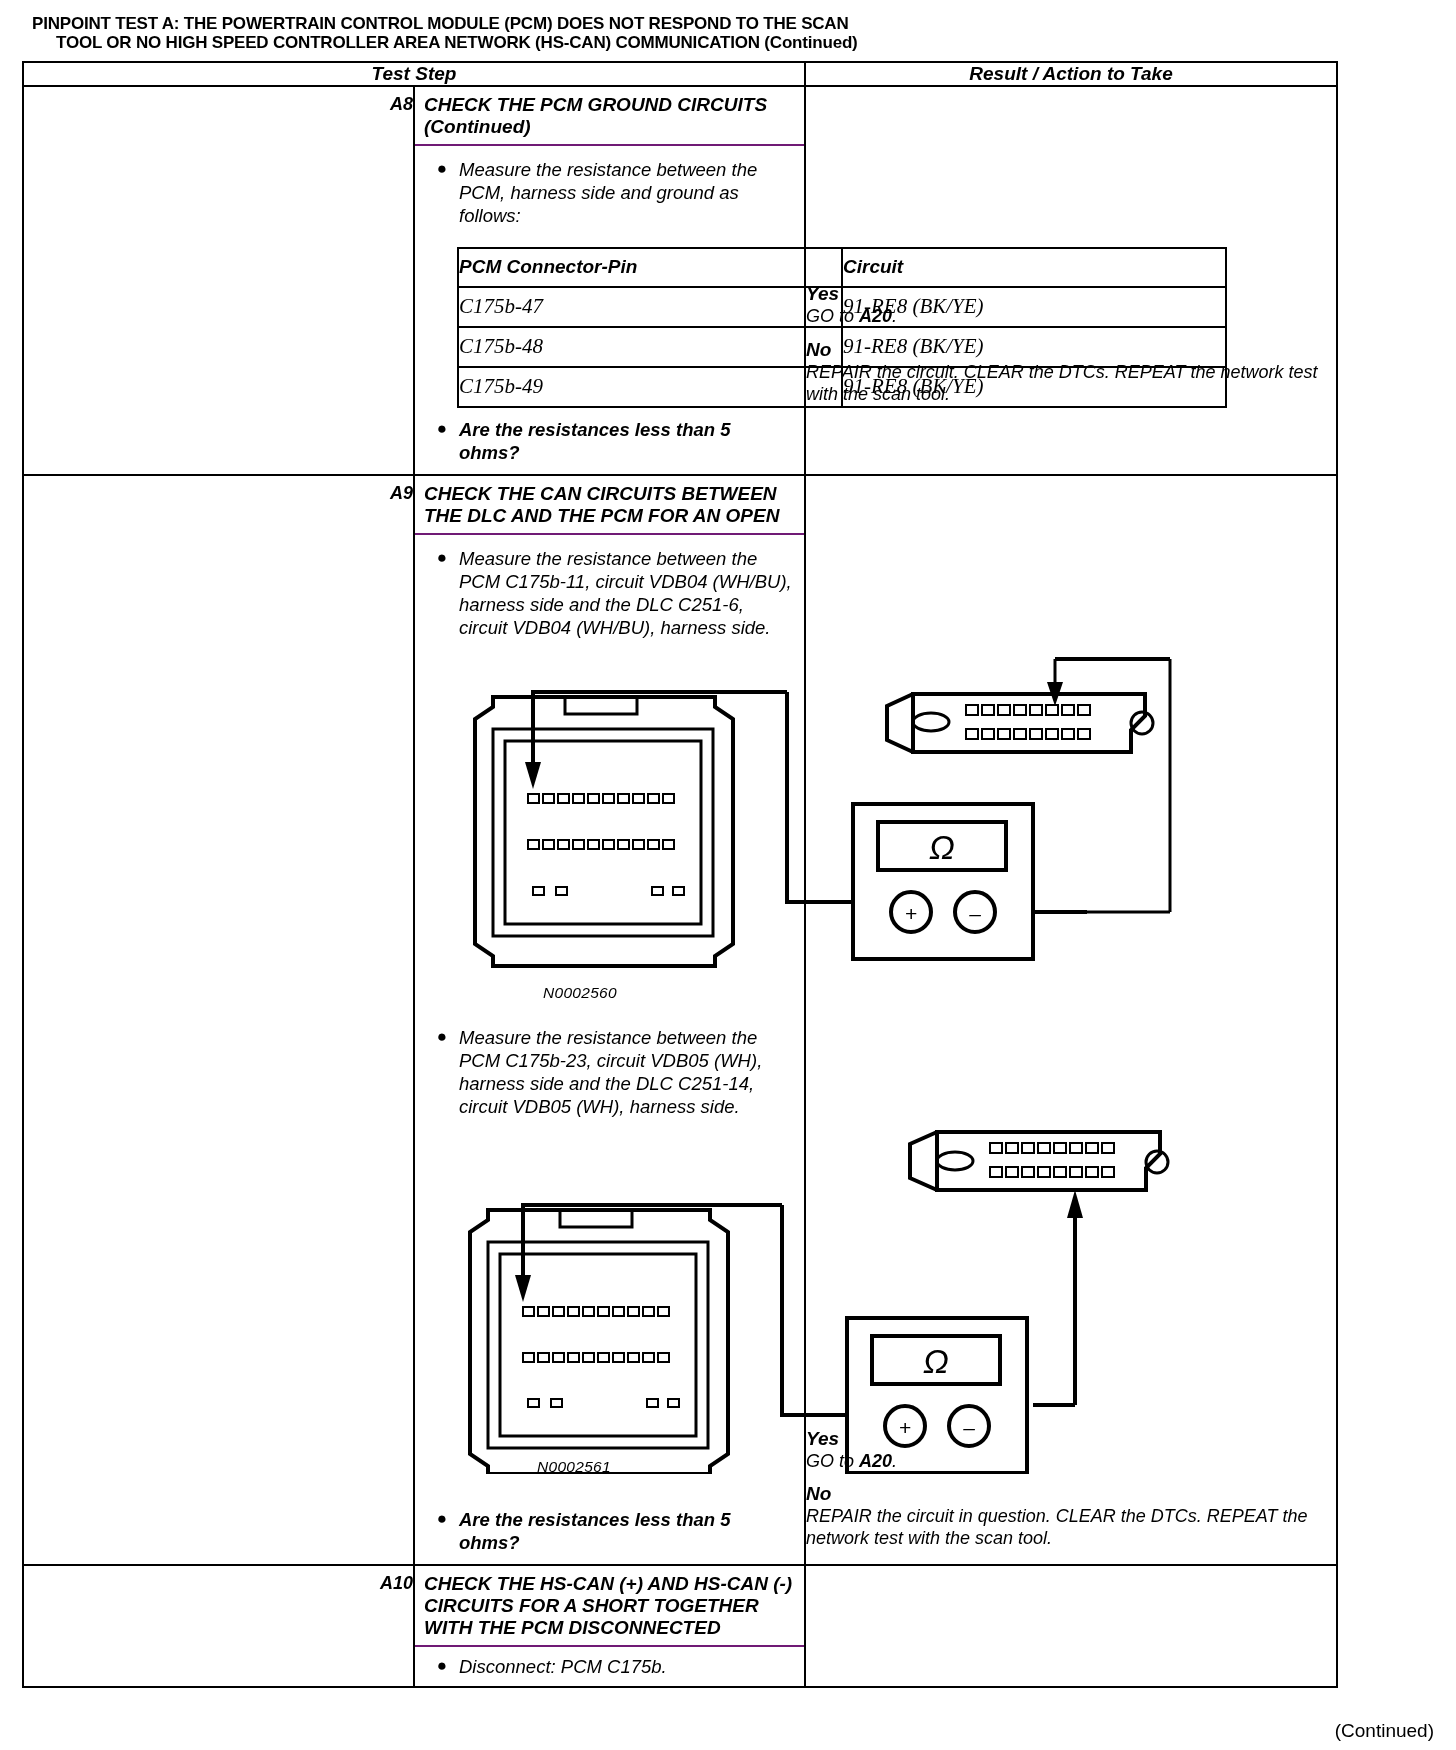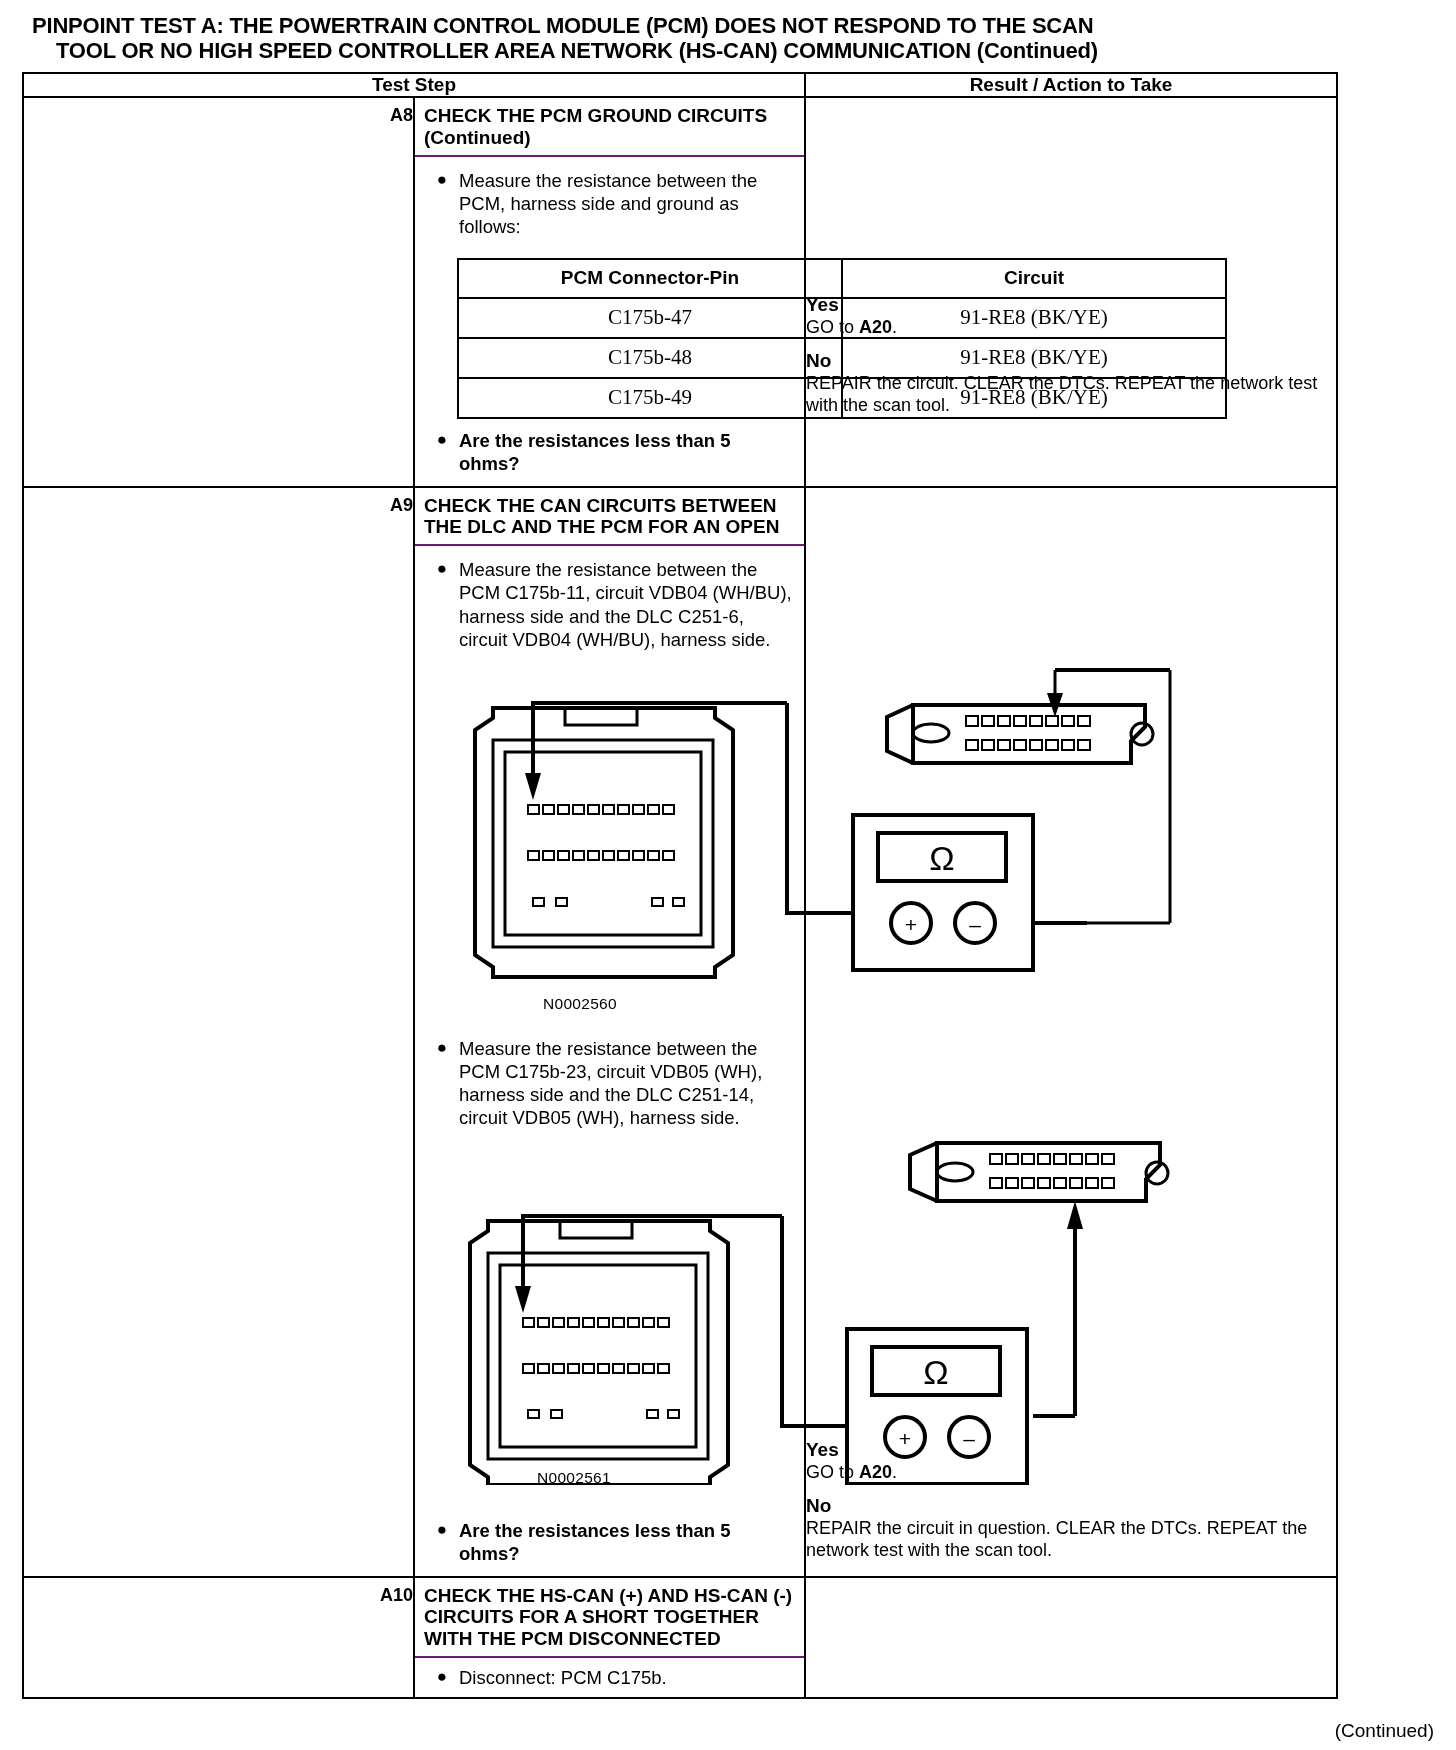--- a/index.html
+++ b/index.html
@@ -15,32 +15,33 @@
     -webkit-font-smoothing: none;
   }
   .page {
     position: relative;
     width: 1456px;
     height: 1750px;
     box-sizing: border-box;
     padding: 14px 22px 0 22px;
   }
   .doc-title {
-    font-size: 22px;
+    font-size: 17px;
     font-weight: bold;
     line-height: 1.12;
     letter-spacing: -0.2px;
     margin: 0 0 9px 10px;
   }
   .doc-title .l2 { display:block; padding-left: 24px; }
 
   table.main {
     border-collapse: collapse;
     width: 1316px;
     table-layout: fixed;
+    font-style: italic;
   }
   table.main > tbody > tr > td,
   table.main > tbody > tr > th {
     border: 2px solid #000;
     vertical-align: top;
     padding: 0;
   }
   .col-num { width: 52px; }
   .col-step { width: 830px; }
   .col-result { width: 530px; }
@@ -85,21 +86,21 @@
   .bullet-row.tight { padding-top: 6px; padding-bottom: 10px; }
 
   table.inner {
     border-collapse: collapse;
     margin: 16px 0 4px 42px;
     width: 770px;
     table-layout: fixed;
   }
   table.inner td, table.inner th {
     border: 2px solid #000;
-    text-align: center;
+    text-align: left;
     font-family: "Liberation Serif", serif;
     font-size: 21px;
     padding: 6px 0 7px 0;
     margin-top: 48px;
   }
   table.inner th {
     font-family: "Liberation Sans", sans-serif;
     font-size: 19px;
     font-weight: bold;
     padding: 7px 0 8px 0;

